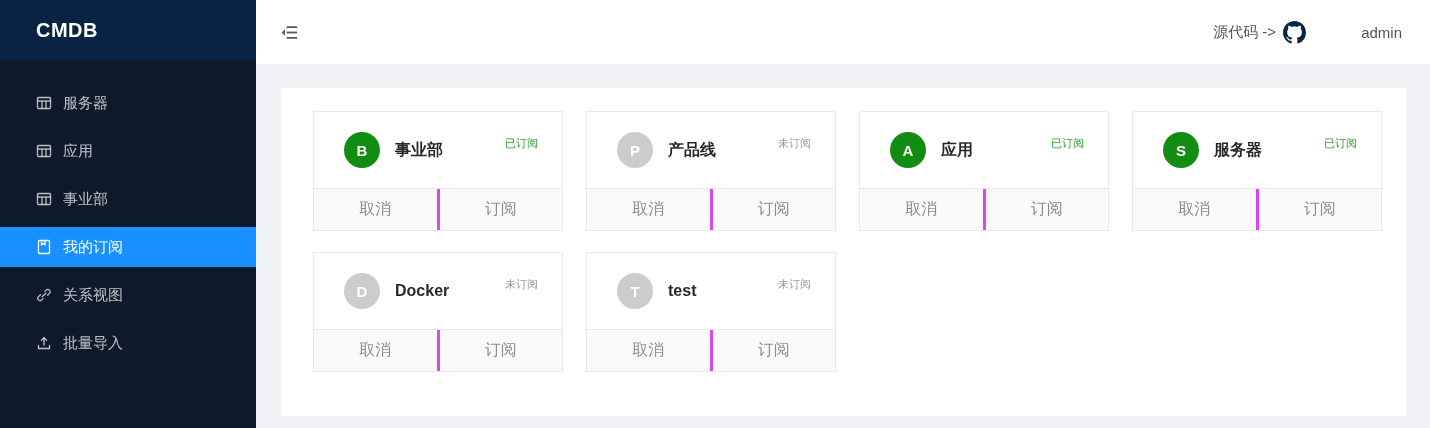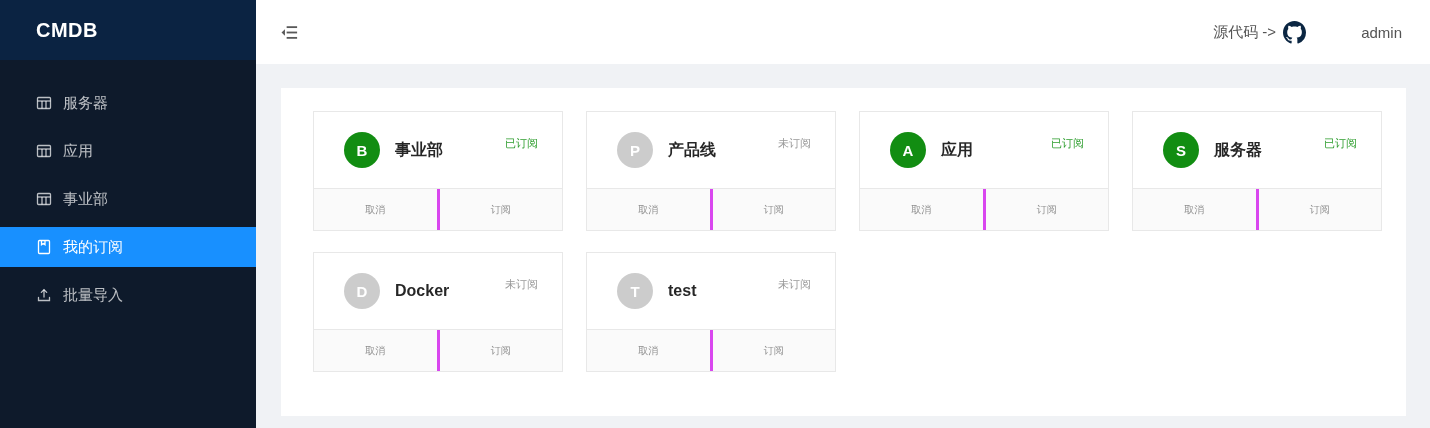--- a/index.html
+++ b/index.html
@@ -108,21 +108,21 @@
   }
   .card-actions {
     height:42px;
     background:#fafafa;
     border-top:1px solid #e8e8e8;
     display:flex; align-items:stretch;
   }
   .card-action {
     flex:1;
     display:flex; align-items:center; justify-content:center;
-    color:rgba(0,0,0,.45); font-size:10px;
+    color:rgba(0,0,0,.45); font-size:16px;
     cursor:pointer;
     font-family:Liberation Mono, monospace;
   }
   .card-action + .card-action { border-left:3px solid #d946ef; }
 </style>
 </head>
 <body>
 
 <div class="sidebar">
   <div class="logo">
@@ -169,20 +169,30 @@
     <div class="menu-item active">
       <span class="mi-icon">
         <svg viewBox="0 0 16 16" fill="none" stroke="currentColor">
             <rect x="2.5" y="1.5" width="11" height="13" rx="1"></rect>
             <path d="M5.5 1.5v4.2l1.75-1.2L9 5.7V1.5"></path>
           </svg>
       </span>
       <span>我的订阅</span>
     </div>
 
+    <div class="menu-item">
+      <span class="mi-icon">
+        <svg viewBox="0 0 16 16" fill="none" stroke="currentColor" stroke-linecap="round">
+            <path d="M6.2 9.8l3.6-3.6"></path>
+            <path d="M8.9 4.4l1.3-1.3a2.33 2.33 0 0 1 3.3 3.3l-1.9 1.9"></path>
+            <path d="M7.1 11.6l-1.3 1.3a2.33 2.33 0 0 1-3.3-3.3l1.9-1.9"></path>
+          </svg>
+      </span>
+      <span>关系视图</span>
+    </div>
 
 
     <div class="menu-item">
       <span class="mi-icon">
         <svg viewBox="0 0 16 16" fill="none" stroke="currentColor" stroke-linecap="round">
             <path d="M2.5 10.5v3h11v-3"></path>
             <path d="M8 10V3.2"></path>
             <path d="M5.3 5.4L8 2.7l2.7 2.7"></path>
           </svg>
       </span>

